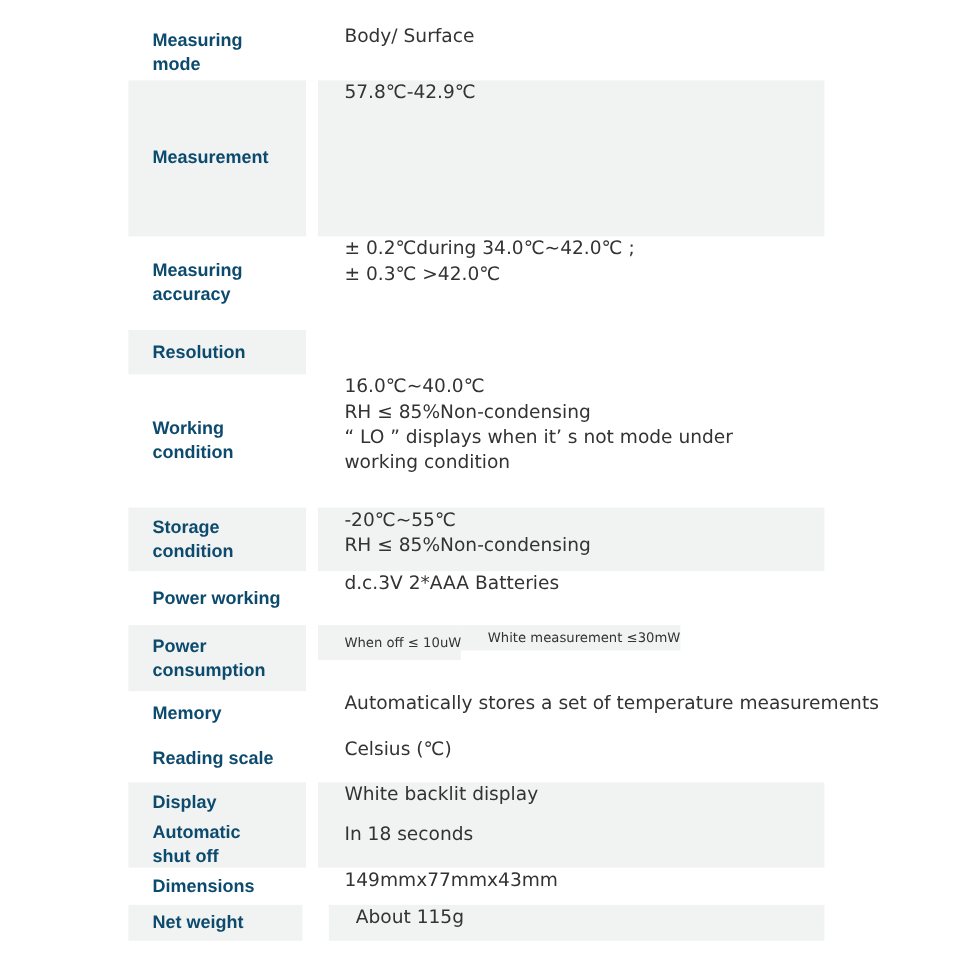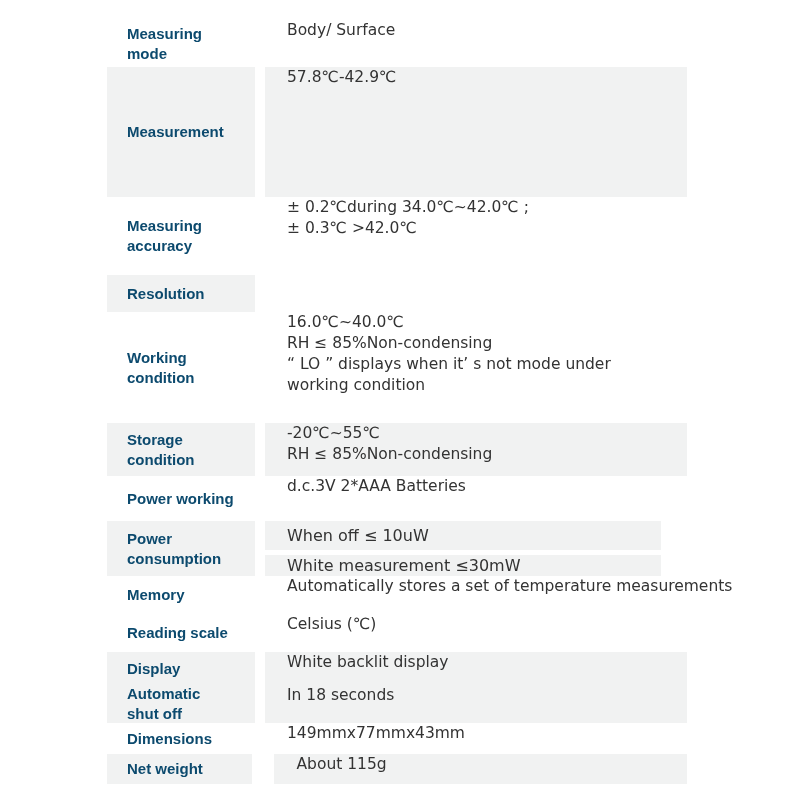--- a/index.html
+++ b/index.html
@@ -21,22 +21,22 @@
     width:422px;margin-left:10px;box-sizing:border-box;
     padding-left:22px;
     display:flex;flex-direction:column;justify-content:flex-start;
     font-size:15.5px;line-height:21px;color:#333333;font-weight:500;
   }
   .vline{white-space:nowrap;}
   .shade > .label-cell, .shade > .value-cell{background:#f1f2f2;}
   
   .row-pc > .label-cell{background:#f1f2f2;}
   .row-pc > .value-wrap{
-    width:396px;margin-left:10px;display:flex;flex-direction:column;
-    font-size:16px;line-height:21px;color:#333333;font-weight:500;
+    width:396px;margin-left:10px;display:flex;flex-direction:row;
+    font-size:11px;line-height:21px;color:#333333;font-weight:500;
   }
   .pc-box{
     box-sizing:border-box;background:#f1f2f2;padding-left:22px;
     display:flex;flex-direction:column;justify-content:center;
   }
   .pc-box1{height:29px;}
   .pc-gap{height:5px;background:#ffffff;}
   .pc-box2{height:21px;}
   
   .r1{height:47px;} .r2{height:130px;} .r3{height:78px;} .r4{height:37px;}

